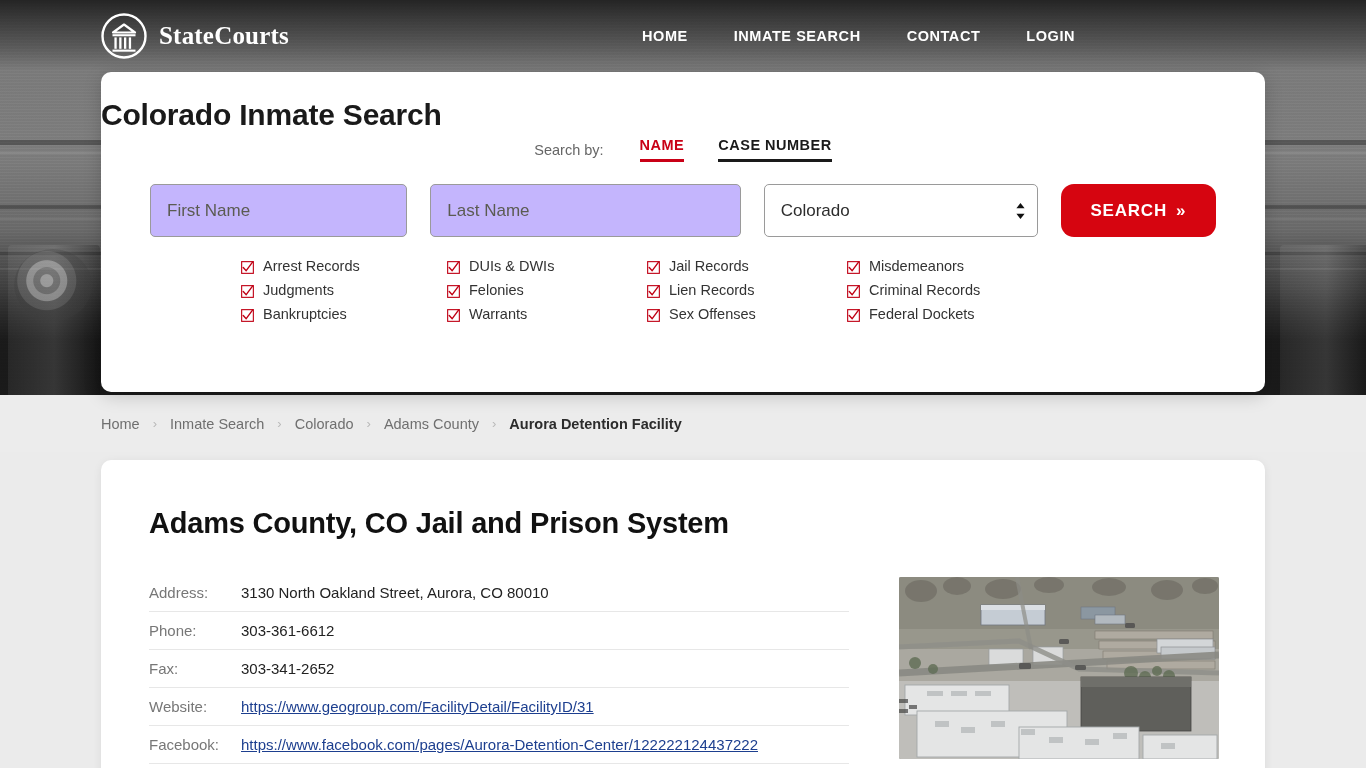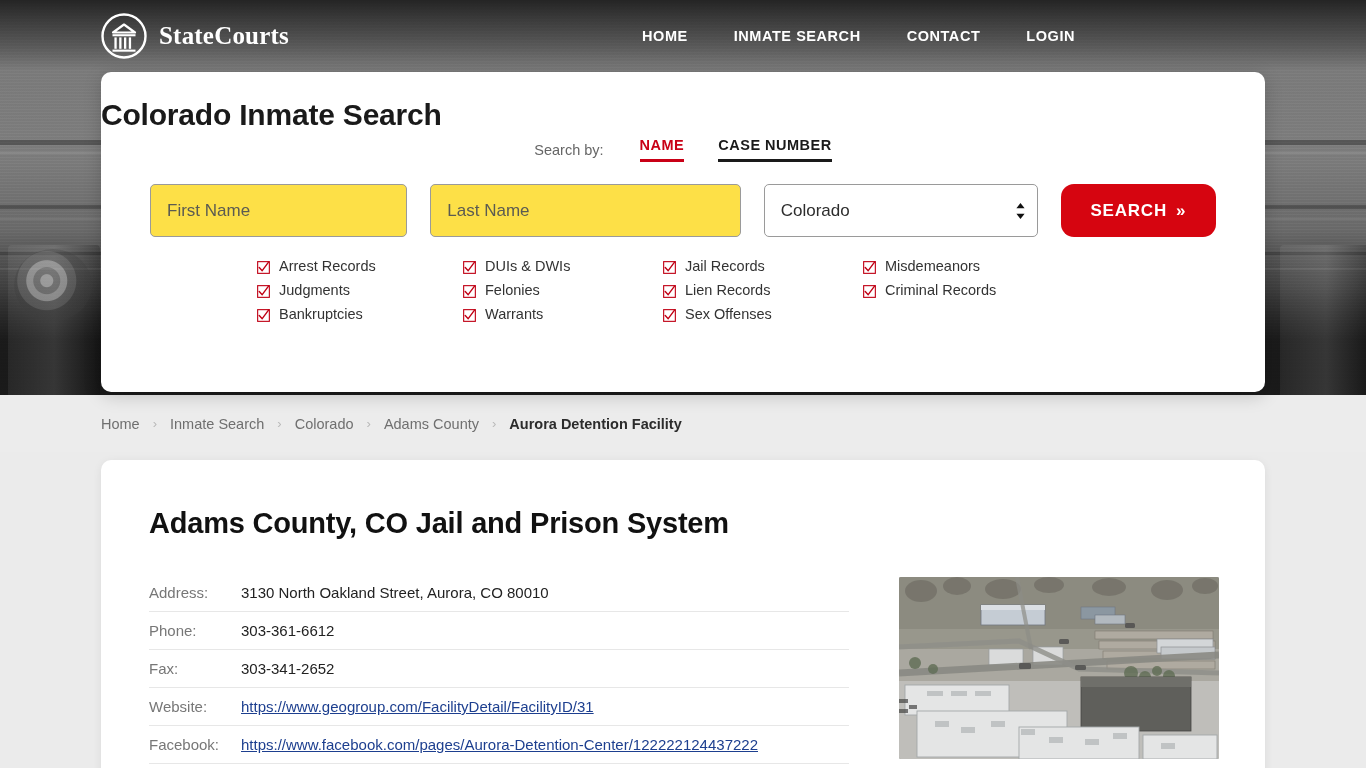--- a/index.html
+++ b/index.html
@@ -175,21 +175,21 @@
     display: flex;
     align-items: center;
     margin-top: 22px;
     padding: 0 49px;
     gap: 23px;
   }
   .field {
     height: 53px;
     border: 1px solid #9a9a9a;
     border-radius: 5px;
-    background: #fde047;
+    background: #c4b5fd;
     font-family: "Liberation Sans", sans-serif;
     font-size: 17px;
     color: #3d3d3d;
     padding: 0 16px;
     outline: none;
   }
   .field::placeholder { color: #5b5b52; opacity: 1; }
   .field.first { width: 274px; }
   .field.last  { width: 331px; }
   .select-wrap { position: relative; width: 274px; }
@@ -218,21 +218,21 @@
     font-size: 17px;
     font-weight: 700;
     letter-spacing: 0.8px;
     cursor: pointer;
     display: flex; align-items: center; justify-content: center;
     gap: 9px;
   }
   .btn-search .chev { font-size: 17px; font-weight: 700; }
 
   .checks {
-    margin: 20px 0 0 16px;
+    margin: 20px 0 0 0;
     padding: 0 140px;
     display: grid;
     grid-template-columns: 206px 200px 200px 1fr;
     row-gap: 5px;
   }
   .check-item {
     display: flex; align-items: center; gap: 9px;
     font-size: 14.5px;
     color: #333333;
     line-height: 19px;
@@ -485,20 +485,29 @@
       <span>Warrants</span>
     </div>
     <div class="check-item">
       <span class="cbox">
         <svg viewBox="0 0 14 14" width="13" height="13" aria-hidden="true">
           <rect x="0.7" y="0.7" width="12.6" height="12.6" fill="none" stroke="#c00014" stroke-width="1.2"></rect>
           <path d="M2.4 7.0 L5.6 10.4 L12.6 0.9" fill="none" stroke="#c00014" stroke-width="1.5" stroke-linecap="round" stroke-linejoin="round"></path>
         </svg>
       </span>
       <span>Sex Offenses</span>
+    </div>
+    <div class="check-item">
+      <span class="cbox">
+        <svg viewBox="0 0 14 14" width="13" height="13" aria-hidden="true">
+          <rect x="0.7" y="0.7" width="12.6" height="12.6" fill="none" stroke="#c00014" stroke-width="1.2"></rect>
+          <path d="M2.4 7.0 L5.6 10.4 L12.6 0.9" fill="none" stroke="#c00014" stroke-width="1.5" stroke-linecap="round" stroke-linejoin="round"></path>
+        </svg>
+      </span>
+      <span>Federal Dockets</span>
     </div>
   </div>
 </div>
 
 <div class="crumbbar">
   <div class="crumbs">
     <a href="#">Home</a>
     <span class="sep">›</span>
     <a href="#">Inmate Search</a>
     <span class="sep">›</span>

